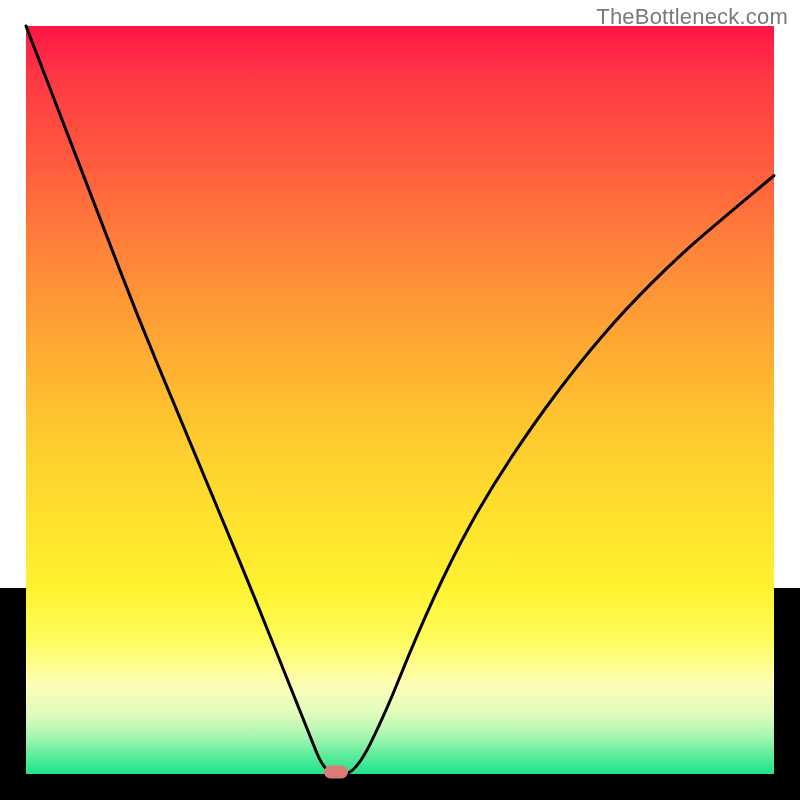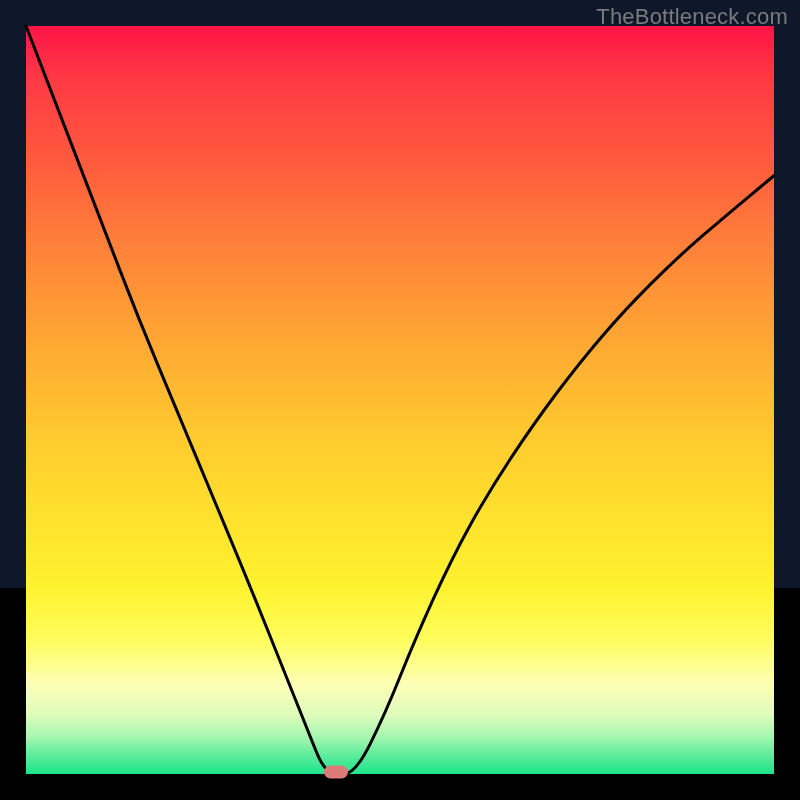--- a/index.html
+++ b/index.html
@@ -7,21 +7,21 @@
     padding: 0;
     width: 800px;
     height: 800px;
     background: #000;
     font-family: Arial, Helvetica, sans-serif;
   }
   .frame {
     position: relative;
     width: 800px;
     height: 588px;
-    background: #0f172a;
+    background: #ffffff;
   }
   .plot-area {
     position: absolute;
     left: 26px;
     top: 26px;
     width: 748px;
     height: 748px;
     
     background: linear-gradient(
       to bottom,

